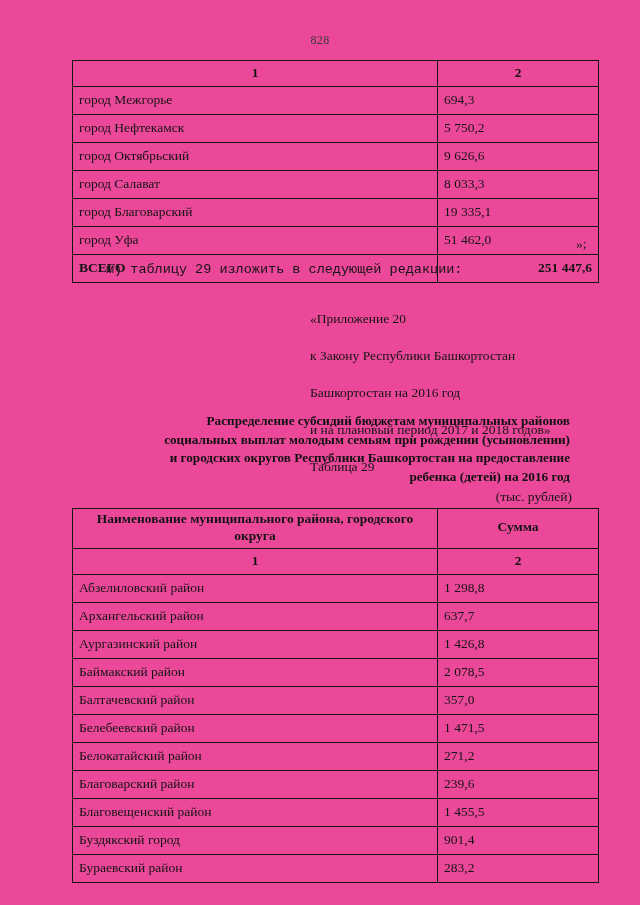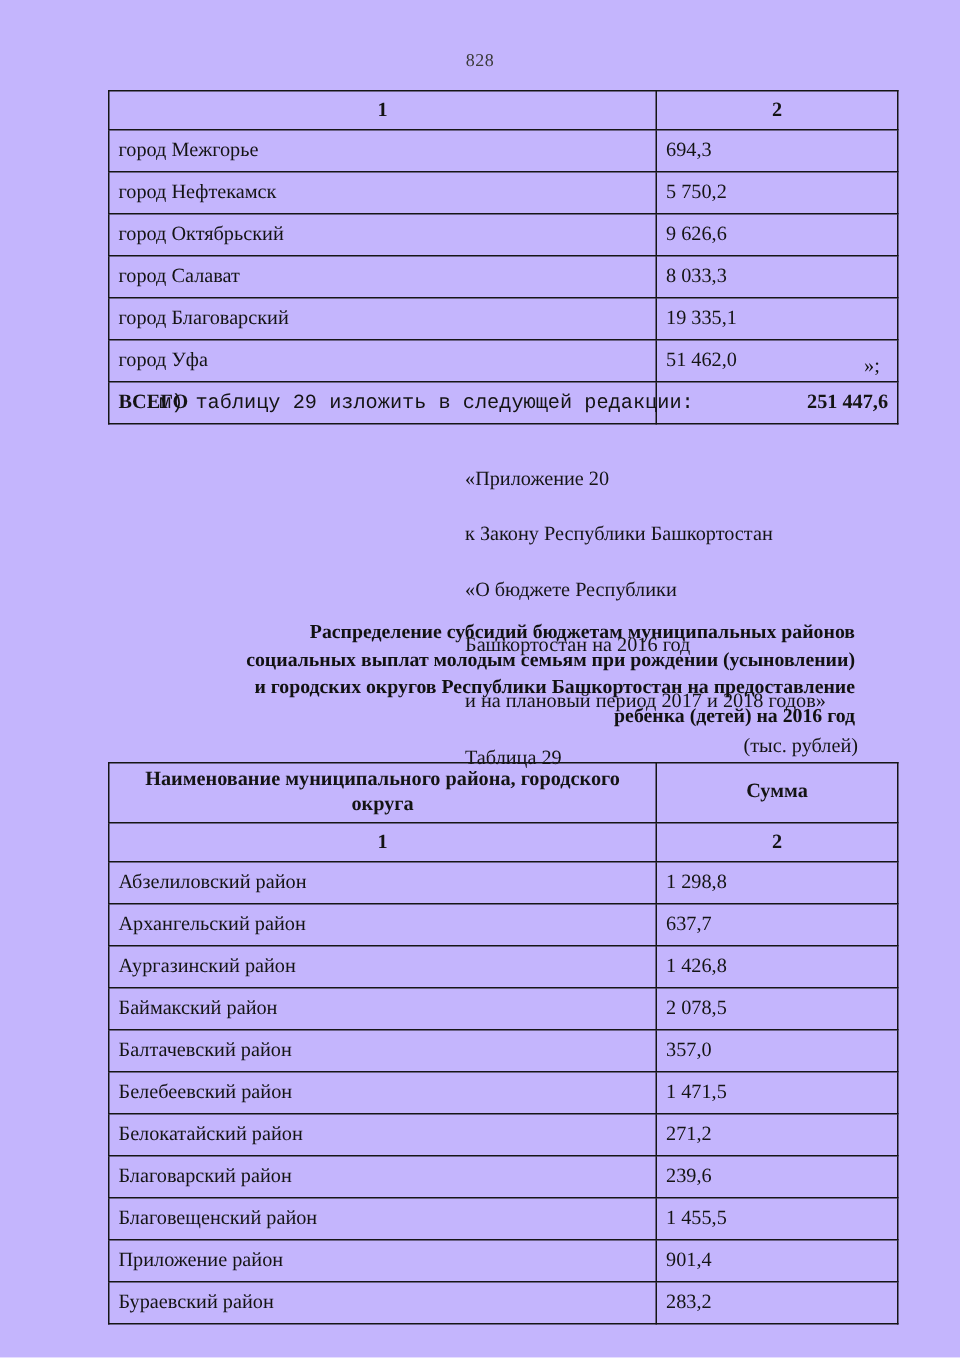--- a/index.html
+++ b/index.html
@@ -4,21 +4,21 @@
 <style>
   html, body {
     margin: 0;
     padding: 0;
     background: #ffffff;
   }
   .page {
     position: relative;
     width: 640px;
     height: 905px;
-    background: #c4b5fd;
+    background: #ec4899;
     font-family: "Liberation Serif", "DejaVu Serif", serif;
     color: #1a1a1a;
     overflow: hidden;
   }
 
   
   .page-number {
     position: absolute;
     top: 33px;
     left: 0;
@@ -174,21 +174,20 @@
     </tbody>
   </table>
 
   <div class="close-quote">»;</div>
 
   <div class="para-m">м) таблицу 29 изложить в следующей редакции:</div>
 
   <div class="appendix">
     <div>«Приложение 20</div>
     <div>к Закону Республики Башкортостан</div>
-    <div>«О бюджете Республики</div>
     <div>Башкортостан на 2016 год</div>
     <div>и на плановый период 2017 и 2018 годов»</div>
     <div>Таблица 29</div>
   </div>
 
   <div class="main-title">
     <div>Распределение субсидий бюджетам муниципальных районов</div>
     <div>социальных выплат молодым семьям при рождении (усыновлении)</div>
     <div>и городских округов Республики Башкортостан на предоставление</div>
     <div>ребенка (детей) на 2016 год</div>
@@ -237,21 +236,21 @@
       </tr>
       <tr>
         <td class="col-name">Благоварский район</td>
         <td class="col-sum">239,6</td>
       </tr>
       <tr>
         <td class="col-name">Благовещенский район</td>
         <td class="col-sum">1 455,5</td>
       </tr>
       <tr>
-        <td class="col-name">Приложение район</td>
+        <td class="col-name">Буздякский город</td>
         <td class="col-sum">901,4</td>
       </tr>
       <tr>
         <td class="col-name">Бураевский район</td>
         <td class="col-sum">283,2</td>
       </tr>
     </tbody>
   </table>
 
 </div>

